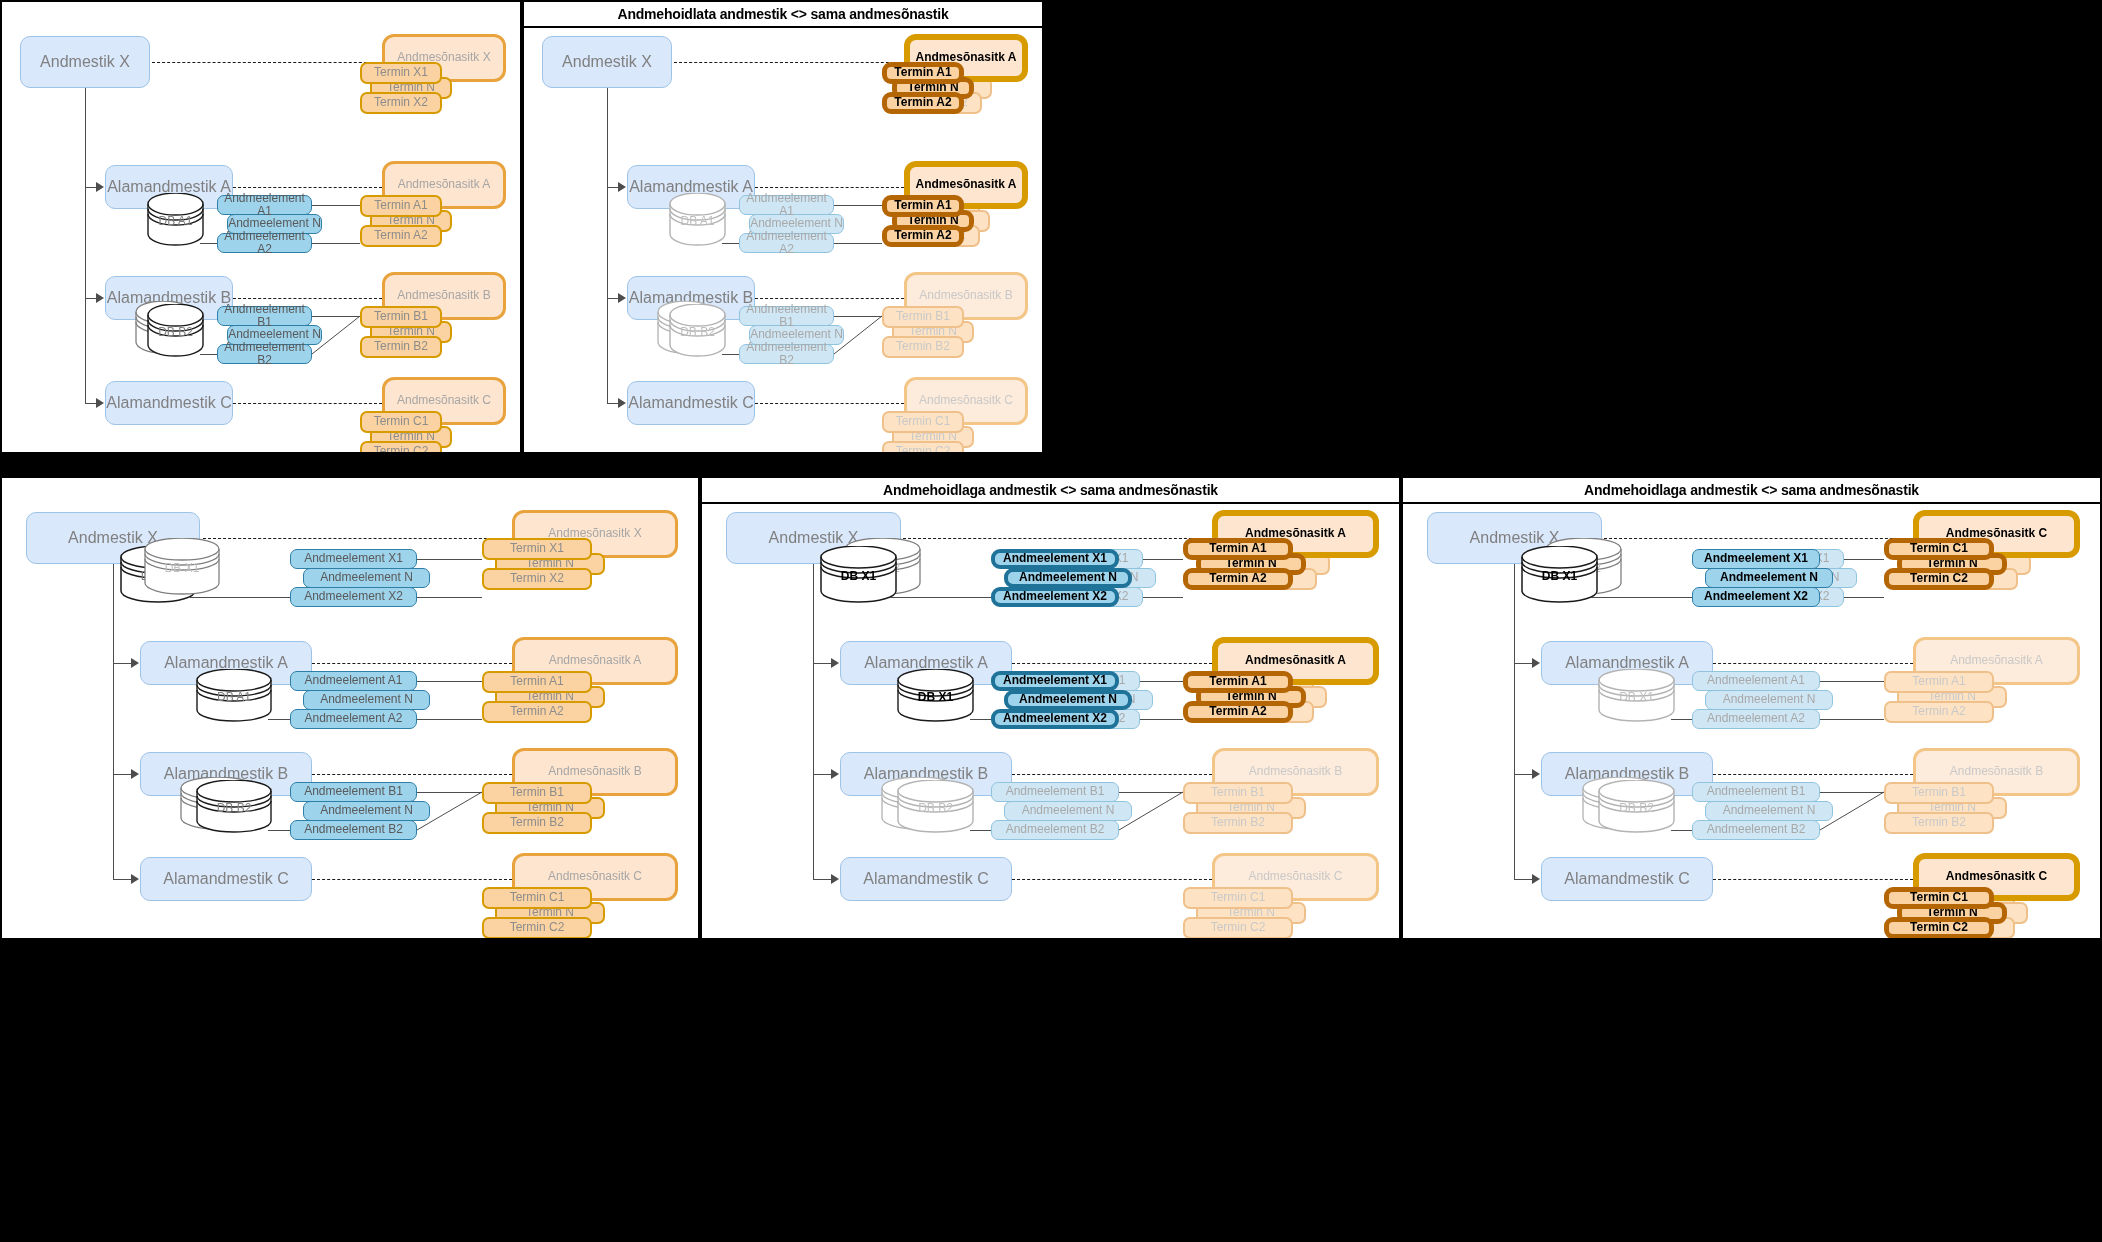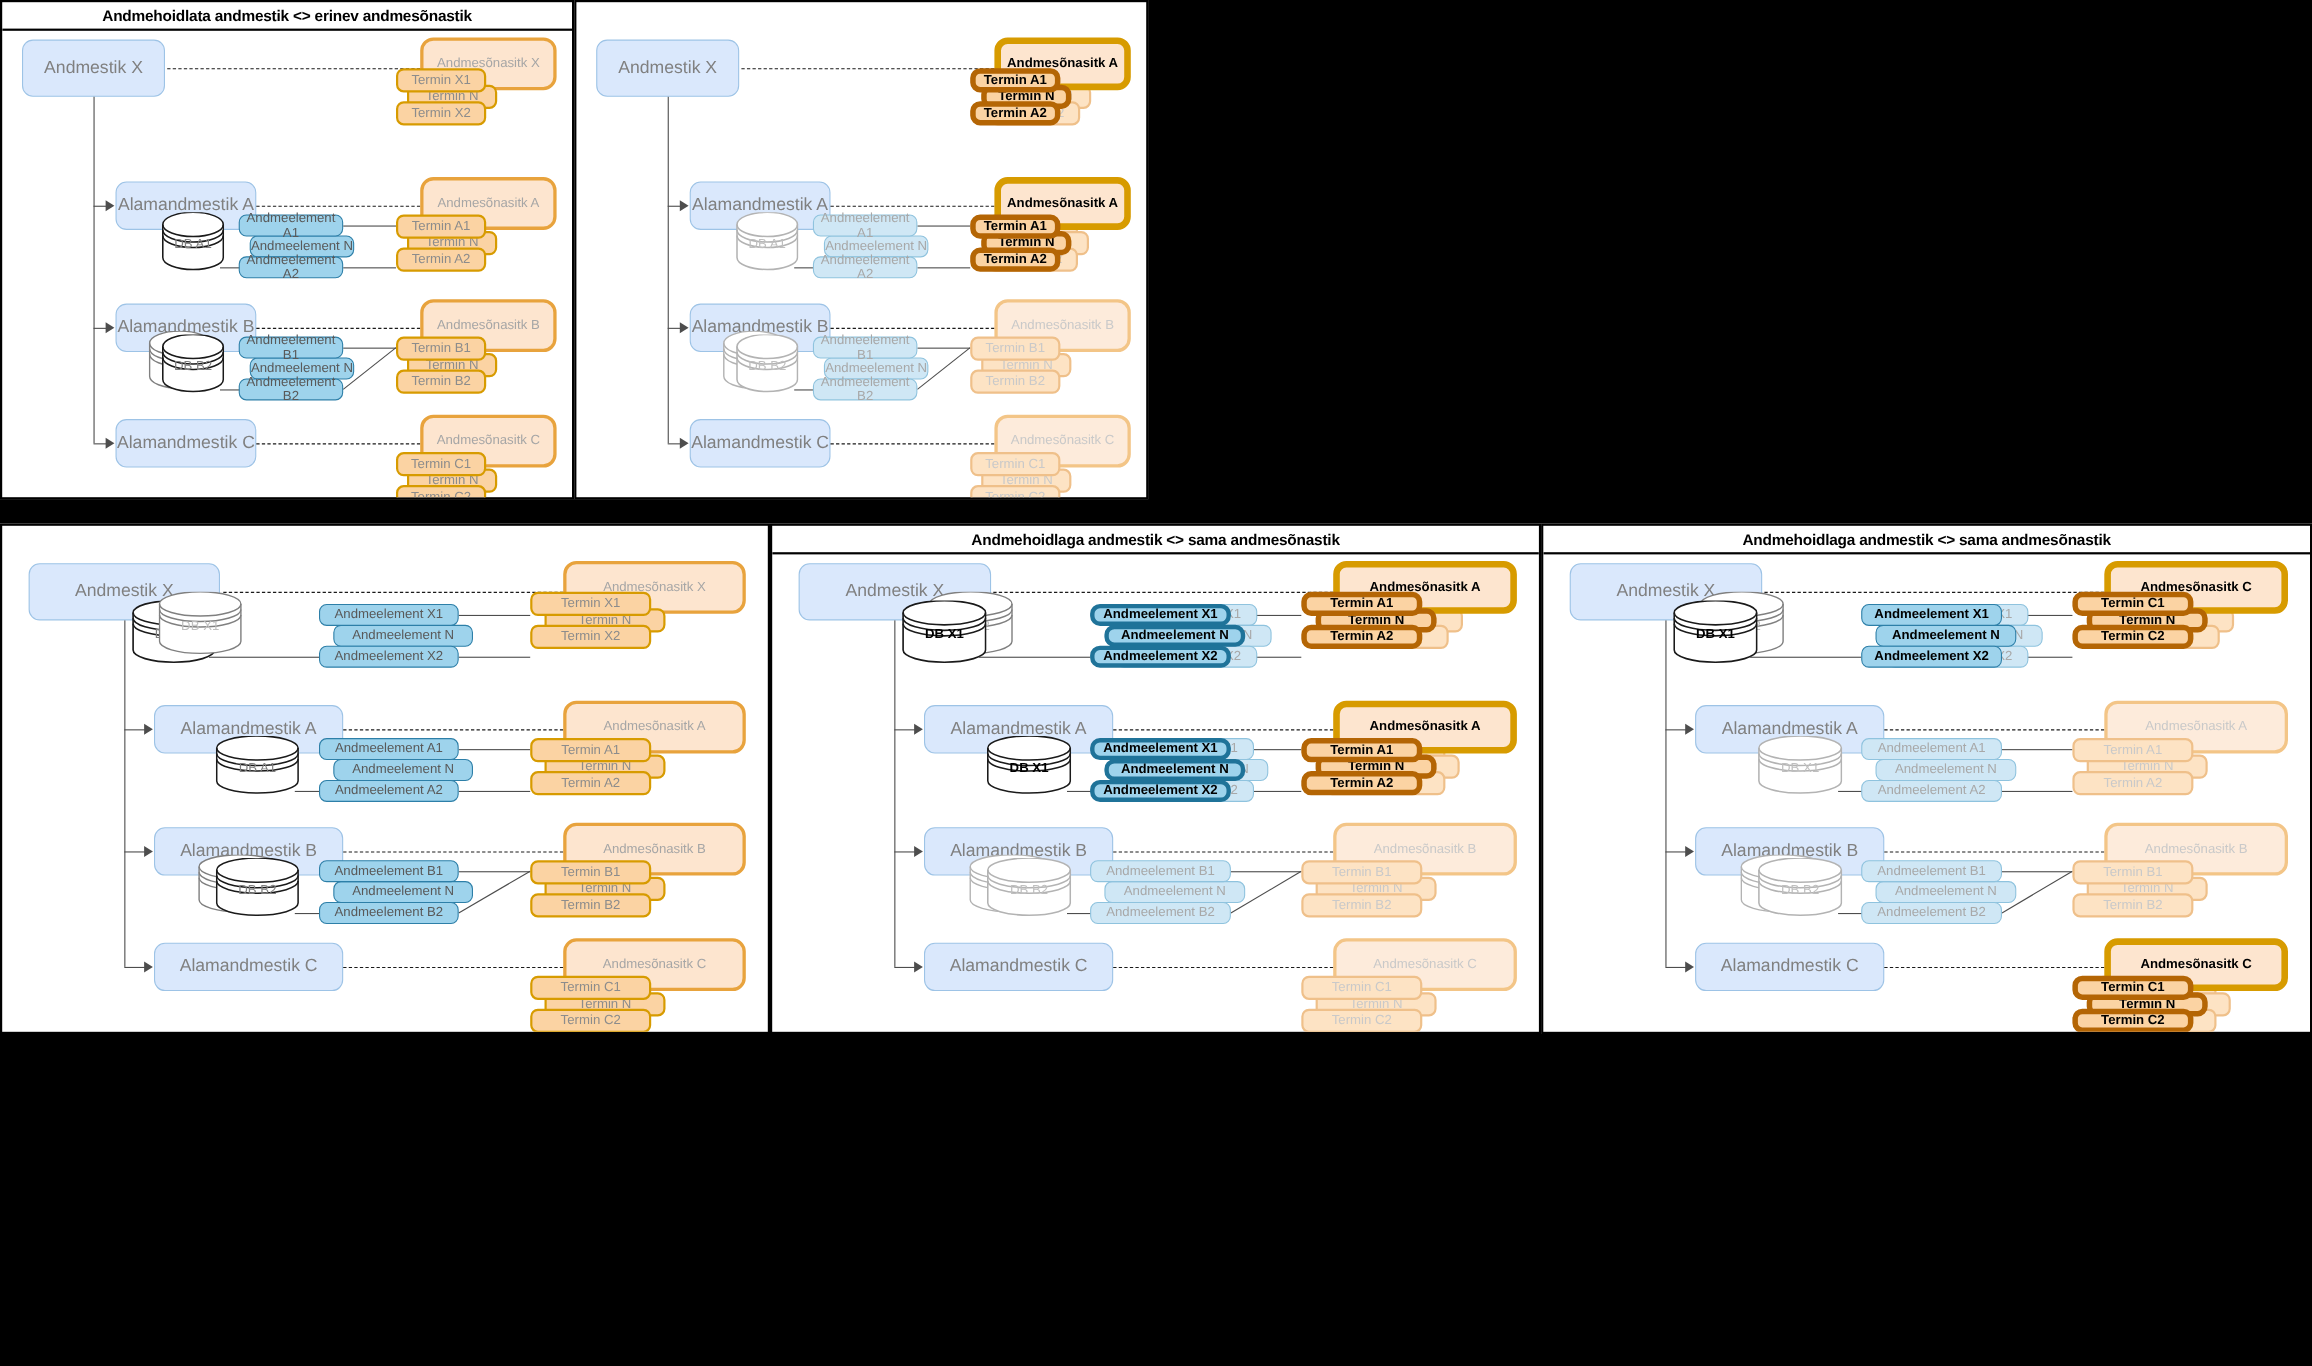--- a/index.html
+++ b/index.html
@@ -59,23 +59,20 @@
      border-top:5px solid transparent;border-bottom:5px solid transparent;
      border-left:8px solid #4d4d4d;}
 
   .black-gap{position:absolute;background:#000;}
 </style>
 </head>
 <body>
 
 <div id="root">
     <div class="panel" style="left:0px;top:0px;width:522px;height:454px;">
-      <div class="panel-header">
-        <span>Andmehoidlata andmestik &lt;&gt; erinev andmesõnastik</span>
-      </div>
       <div class="panel-body">
         <div class="node ds" style="left:18px;top:8px;width:130px;height:52px;">Andmestik X</div>
         <div class="dash" style="left:150px;top:34px;width:230px;"></div>
         <div class="node voc" style="left:380px;top:6px;width:124px;height:48px;z-index:3;">Andmesõnasitk X</div>
         <div class="node term" style="left:358px;top:34px;width:82px;height:22px;z-index:6;">Termin X1</div>
         <div class="node term" style="left:368px;top:49px;width:82px;height:22px;z-index:4;">Termin N</div>
         <div class="node term" style="left:358px;top:64px;width:82px;height:22px;z-index:6;">Termin X2</div>
         <div class="ln v" style="left:83px;top:60px;height:315px;"></div>
         <div class="ln h" style="left:83px;top:159px;width:12px;"></div>
         <div class="arrow" style="left:94px;top:154px;"></div>
@@ -137,20 +134,23 @@
         <div class="arrow" style="left:94px;top:370px;"></div>
         <div class="node ds" style="left:103px;top:353px;width:128px;height:44px;">Alamandmestik C</div>
         <div class="dash" style="left:231px;top:375px;width:149px;"></div>
         <div class="node voc" style="left:380px;top:349px;width:124px;height:48px;z-index:3;">Andmesõnasitk C</div>
         <div class="node term" style="left:358px;top:383px;width:82px;height:22px;z-index:6;">Termin C1</div>
         <div class="node term" style="left:368px;top:398px;width:82px;height:22px;z-index:4;">Termin N</div>
         <div class="node term" style="left:358px;top:413px;width:82px;height:22px;z-index:6;">Termin C2</div>
       </div>
     </div>
     <div class="panel" style="left:522px;top:0px;width:522px;height:454px;">
+      <div class="panel-header">
+        <span>Andmehoidlata andmestik &lt;&gt; sama andmesõnastik</span>
+      </div>
       <div class="panel-body">
         <div class="node ds" style="left:18px;top:8px;width:130px;height:52px;">Andmestik X</div>
         <div class="dash" style="left:150px;top:34px;width:230px;"></div>
         <div class="node voc hl" style="left:380px;top:6px;width:124px;height:48px;z-index:3;">Andmesõnasitk A</div>
         <div class="node term dim" style="left:376px;top:34px;width:82px;height:22px;z-index:2;">Termin A1</div>
         <div class="node term dim" style="left:386px;top:49px;width:82px;height:22px;z-index:2;">Termin N</div>
         <div class="node term dim" style="left:376px;top:64px;width:82px;height:22px;z-index:2;">Termin A2</div>
         <div class="node term hl" style="left:358px;top:34px;width:82px;height:22px;z-index:6;">Termin A1</div>
         <div class="node term hl" style="left:368px;top:49px;width:82px;height:22px;z-index:4;">Termin N</div>
         <div class="node term hl" style="left:358px;top:64px;width:82px;height:22px;z-index:6;">Termin A2</div>

